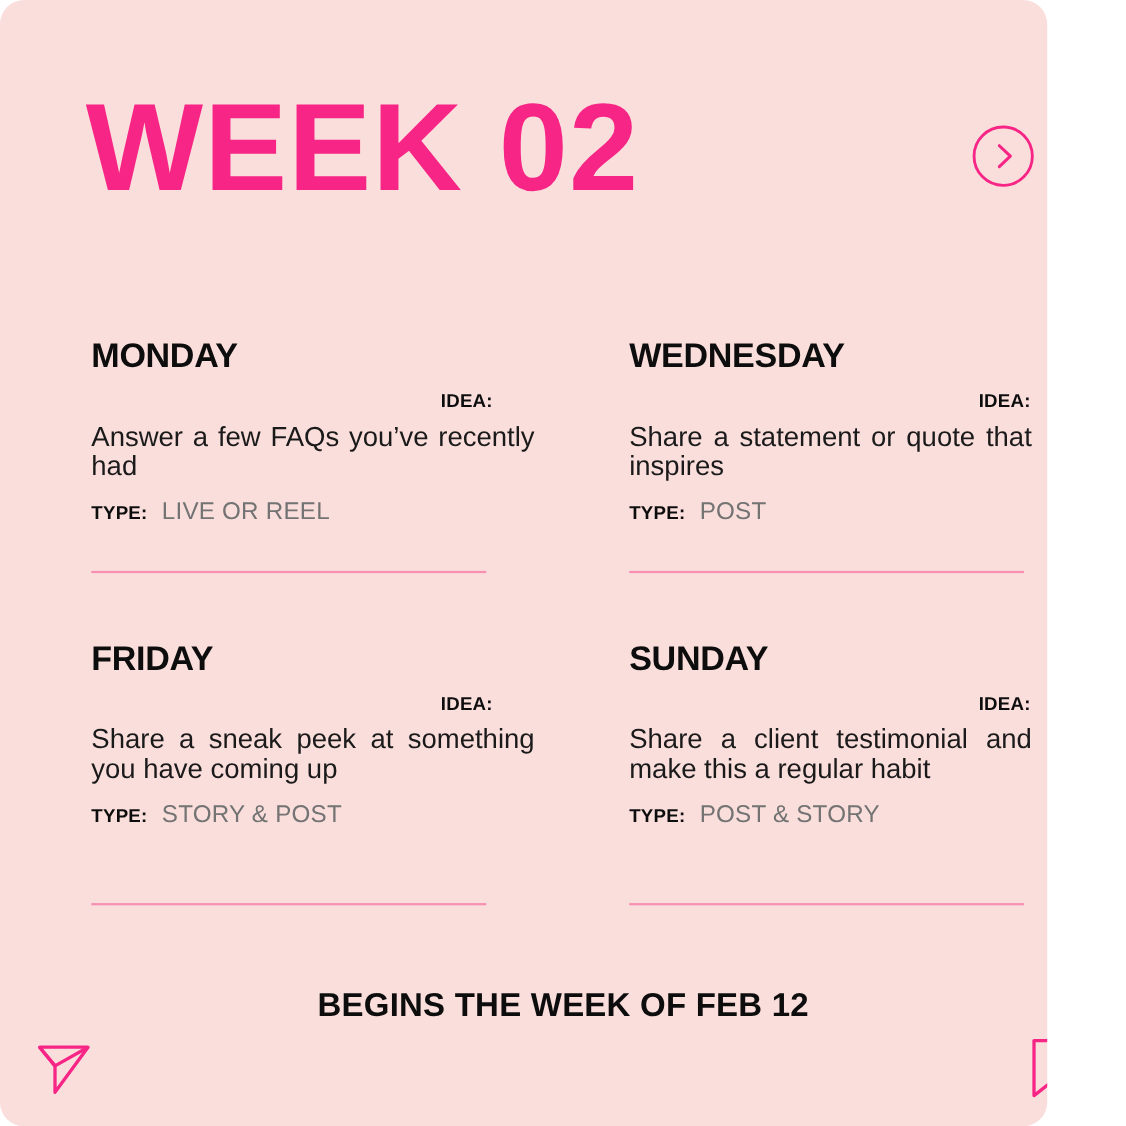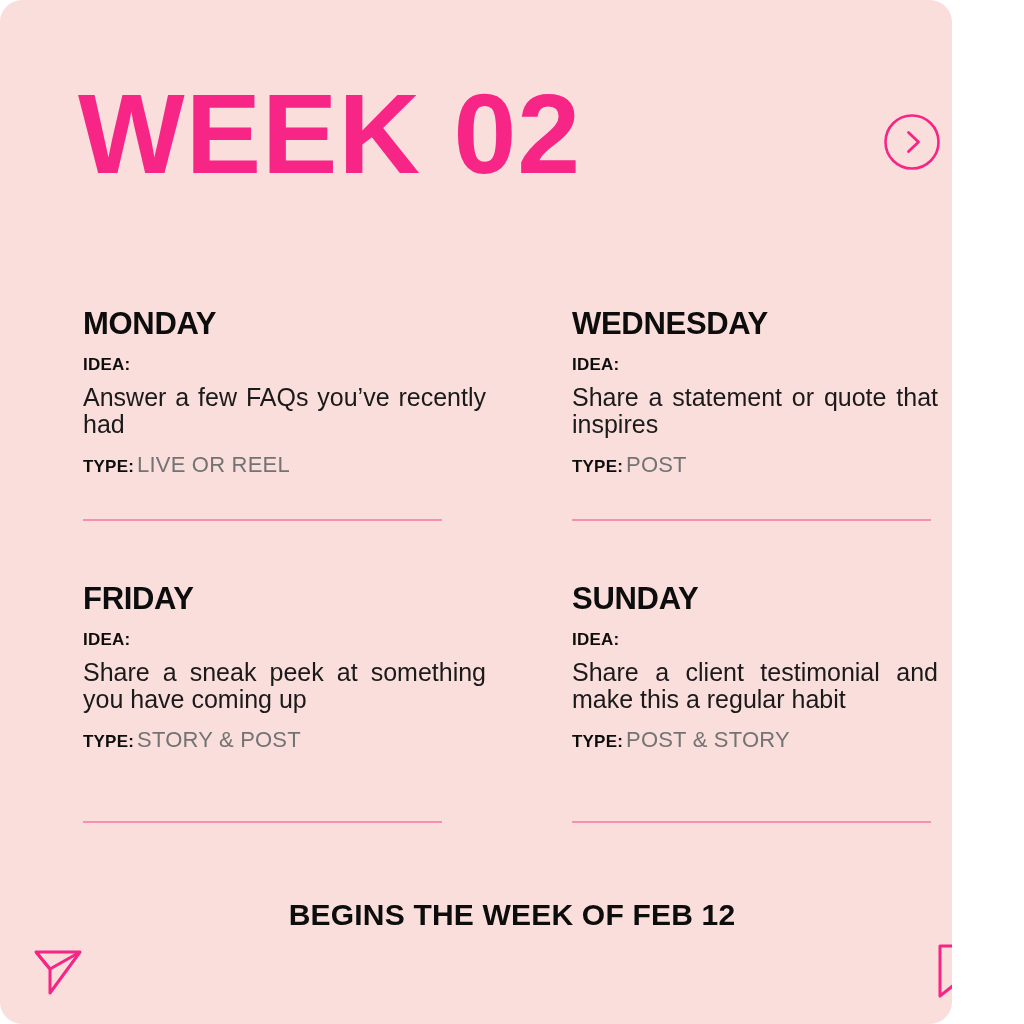--- a/index.html
+++ b/index.html
@@ -81,38 +81,38 @@
     line-height: 1.05;
     margin: 0 0 14px 0;
   }
   .idea-label,
   .type-label {
     font-size: 17px;
     font-weight: 700;
     letter-spacing: 0.2px;
     color: #0d0d0d;
   }
-  .idea-label { display: block; margin-bottom: 9px; }
+  .idea-label { display: block; margin-bottom: 9px; text-align: right; }
 
   .idea-text {
     font-size: 25px;
     font-weight: 400;
     color: #1a1a1a;
     line-height: 1.08;
     text-align: justify;
     text-align-last: left;
     margin: 0 0 14px 0;
     width: 403px;
   }
   .day.col-right .idea-text { width: 366px; }
 
   .type-row {
     display: flex;
     align-items: baseline;
-    gap: 3px;
+    gap: 13px;
     margin-bottom: 0;
   }
   .type-value {
     font-size: 22px;
     font-weight: 400;
     color: #737373;
     letter-spacing: 0.2px;
   }
   .divider {
     height: 0;

